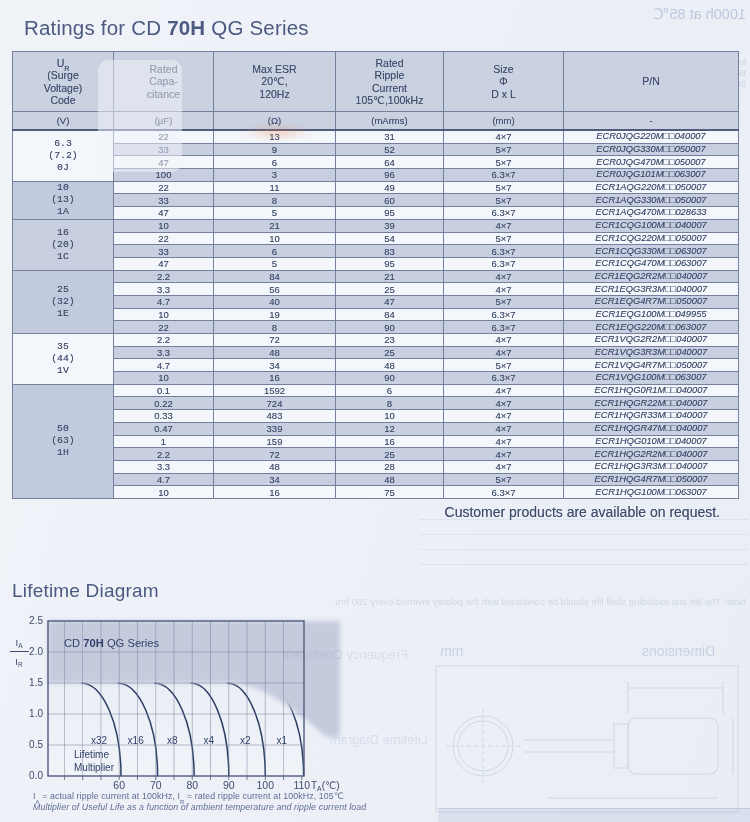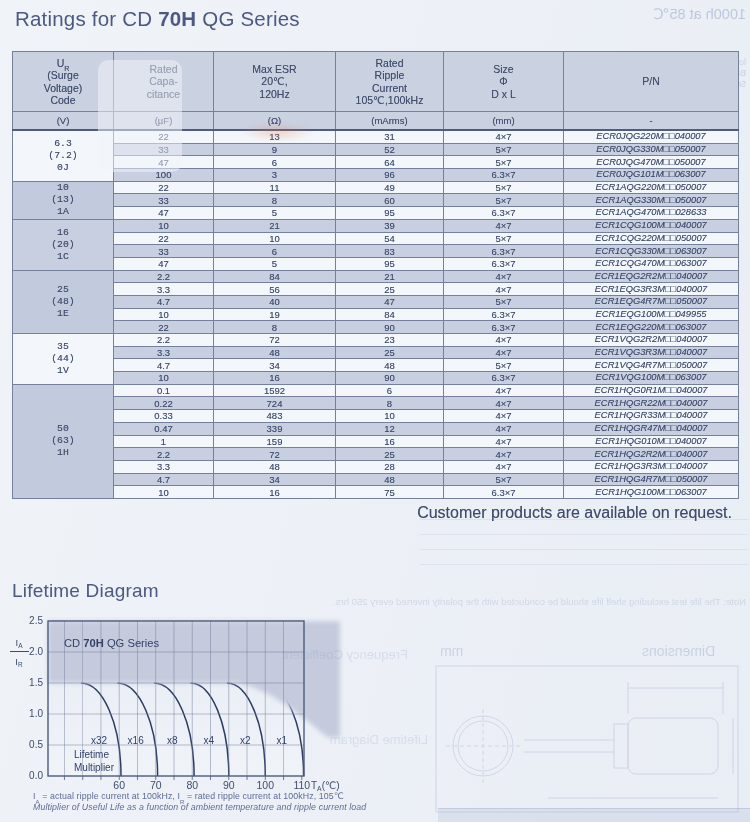--- a/index.html
+++ b/index.html
@@ -6,42 +6,42 @@
   body{
     width:750px;height:822px;position:relative;overflow:hidden;
     background:linear-gradient(105deg,#f0f3f8 0%,#edf1f7 45%,#e9edf4 100%);
     font-family:"Liberation Sans","DejaVu Sans",sans-serif;
     color:#3f4c6c;
   }
   .page{position:absolute;inset:0;}
   sub{font-size:68%;position:relative;top:1.8px;line-height:0;}
   b{font-weight:bold;}
 
-  h1.title{position:absolute;left:12px;top:4px;margin:3px;font-size:20.5px;font-weight:normal;
+  h1.title{position:absolute;left:12px;top:4px;margin:12px;font-size:20.5px;font-weight:normal;
     color:#4c5980;letter-spacing:.2px;}
   h2.title2{position:absolute;left:12px;top:580px;margin:0;font-size:19px;font-weight:normal;
     color:#4c5980;letter-spacing:.2px;}
 
   table.data-table{position:absolute;left:12px;top:51px;width:726px;table-layout:fixed;
     border-collapse:collapse;border:1.6px solid #4f5c7e;
     text-shadow:0 0 .3px rgba(63,76,108,.55);}
   .data-table th,.data-table td{border:1px solid #74809c;text-align:center;vertical-align:middle;
     padding:0;color:#3f4c6c;overflow:hidden;white-space:nowrap;}
   .data-table thead tr.main th{height:59px;background:#cad1e1;font-weight:normal;font-size:10.5px;line-height:12.5px;}
   .data-table thead tr.units th{height:17px;background:#cad1e1;font-weight:normal;font-size:9.5px;
     border-bottom:2px solid #4f5c7e;}
   .data-table td{height:11.7px;font-size:9.5px;line-height:11px;}
   tr.r0 td{background:#f3f6fa;}
   tr.r1 td{background:#c8cfe0;}
   tr.gtop td{border-top:1.6px solid #4f5c7e;}
   td.code{background:#eff3f9;font-size:9.8px;line-height:12px;font-family:Liberation Mono, monospace;}
   td.code.shade{background:#c2cadd;}
   td.pn{font-size:9.3px;font-style:italic;}
 
-  .custom-note{position:absolute;top:504px;right:18px;font-size:16px;color:#3e4b6b;
+  .custom-note{position:absolute;top:504px;right:30px;font-size:14px;color:#3e4b6b;
     text-shadow:0 0 .3px rgba(62,75,107,.5);}
 
   .footnote{position:absolute;left:33px;font-size:8.8px;color:#5e6b94;letter-spacing:.1px;}
   .f1{top:791px;} .f2{top:802px;font-style:italic;}
 
   svg.chart{position:absolute;left:0;top:602px;}
 
   
   .ghost{position:absolute;pointer-events:none;color:#7d92bd;transform:scaleX(-1);}
   .g-head{top:6px;left:588px;width:158px;font-size:14.5px;opacity:.42;}
@@ -216,21 +216,21 @@
         <tr class="r0">
           <td>47</td>
           <td>5</td>
           <td>95</td>
           <td>6.3×7</td>
           <td class="pn">ECR1CQG470M□□063007</td>
         </tr>
         <tr class="r1 gtop">
           <td rowspan="5" class="code shade">
             <div>25</div>
-            <div>(48)</div>
+            <div>(32)</div>
             <div>1E</div>
           </td>
           <td>2.2</td>
           <td>84</td>
           <td>21</td>
           <td>4×7</td>
           <td class="pn">ECR1EQG2R2M□□040007</td>
         </tr>
         <tr class="r0">
           <td>3.3</td>

